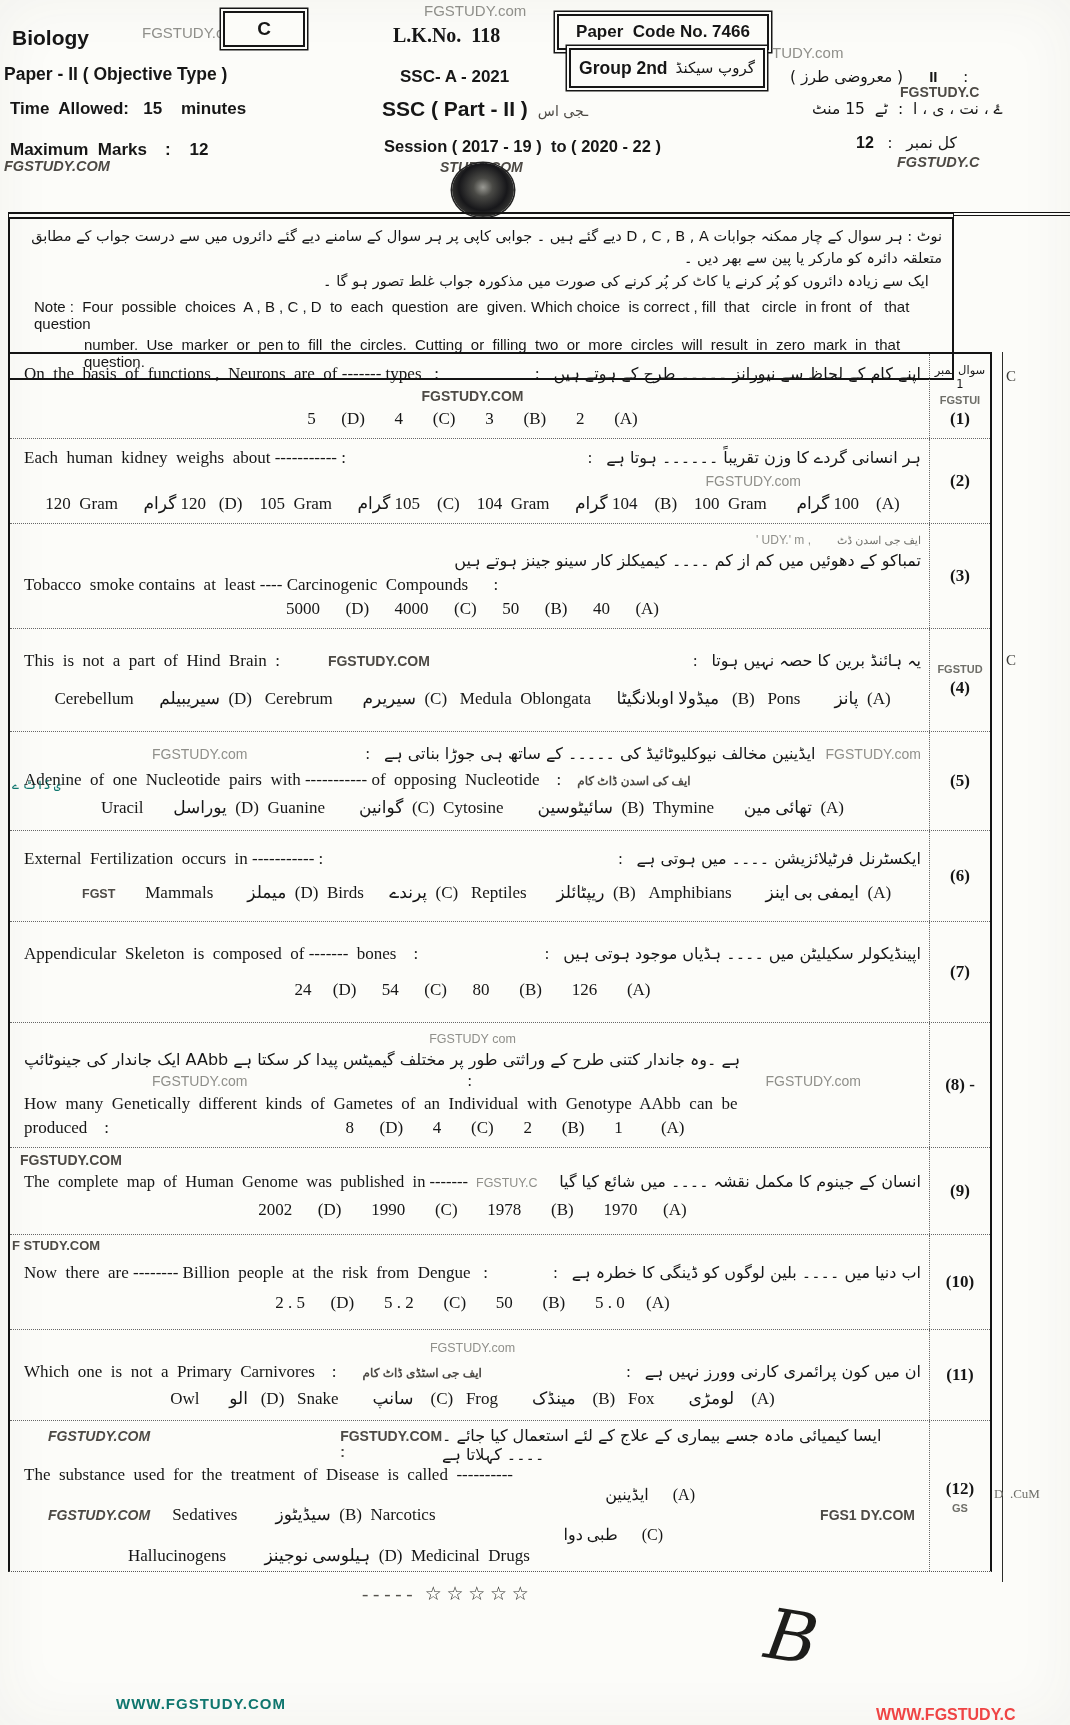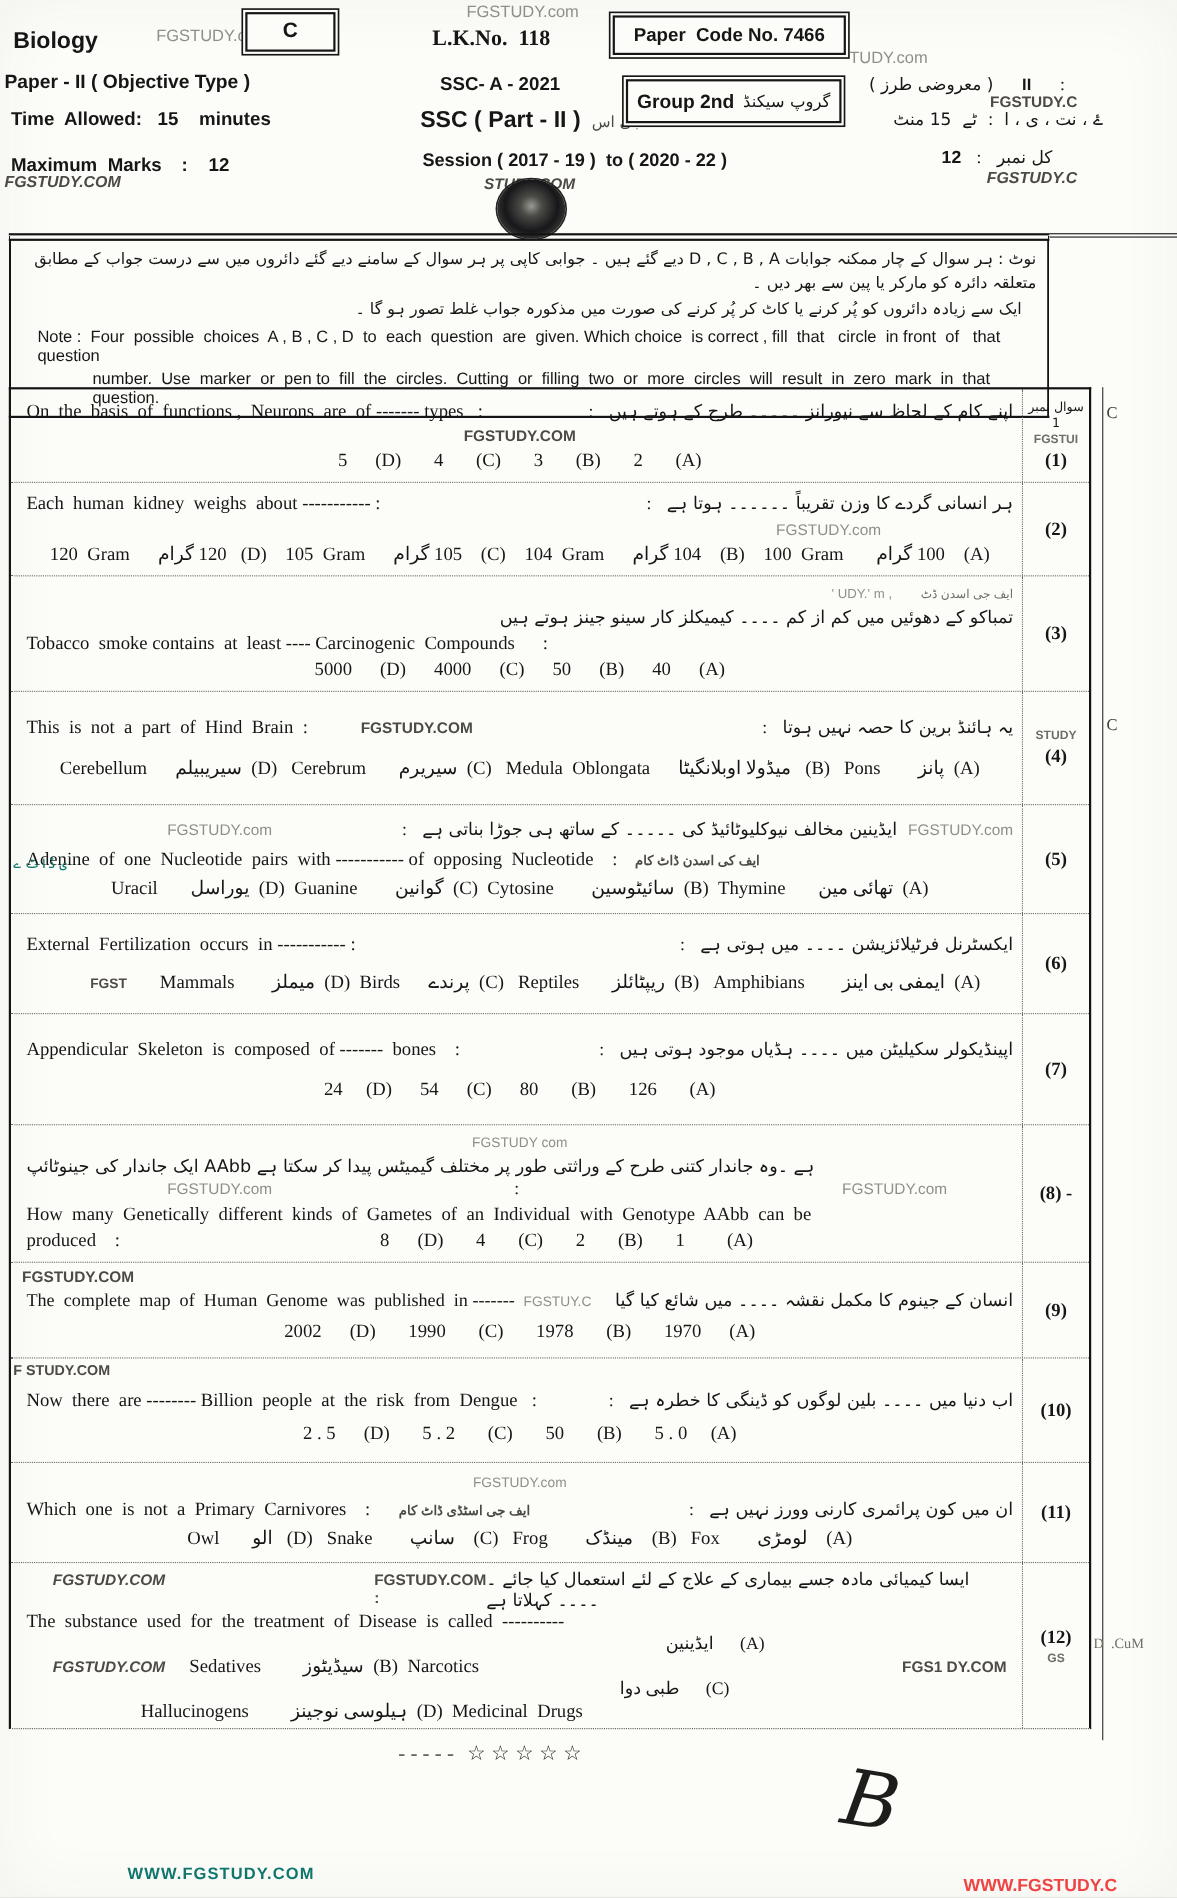--- a/index.html
+++ b/index.html
@@ -75,21 +75,21 @@
     <span class="t ur" style="font-size:14px;color:#4d4a45">ـجی اس</span>
   </div>
   <span class="abs t sans b" style="left:384px;top:137px;font-size:16.5px">Session ( 2017 - 19 )  to ( 2020 - 22 )</span>
   <span class="abs wm wmd wml" style="left:440px;top:159px;font-size:14px">STUDY.COM</span>
   <div class="logo"></div>
 
   <div class="dbox" style="left:557px;top:14px;width:208px;height:32px">
     <span class="t sans b" style="font-size:17px">Paper  Code No. 7466</span>
   </div>
   <span class="abs wm" style="left:772px;top:44px;font-size:15px">TUDY.com</span>
-  <div class="dbox" style="left:569px;top:72px;width:192px;height:36px">
+  <div class="dbox" style="left:569px;top:48px;width:192px;height:36px">
     <span class="t sans b" style="font-size:17.5px">Group 2nd</span>
     <span class="t ur" style="font-size:15px">گروپ سیکنڈ</span>
   </div>
   <div class="abs l" style="left:790px;top:68px;width:178px;justify-content:space-between">
     <span class="t ur">( معروضی طرز )</span>
     <span class="t sans b" style="font-size:15px">II</span>
     <span class="t">:</span>
   </div>
   <span class="abs wm wmd" style="left:900px;top:84px;font-size:14px">FGSTUDY.C</span>
   <span class="abs t ur" style="left:812px;top:100px">ۓ ، نت ، ی ، ا  :  ٹے  15 منٹ</span>
@@ -177,21 +177,21 @@
           <span class="t en">This  is  not  a  part  of  Hind  Brain  :</span>
           <span class="wm wmd" style="margin-left:48px">FGSTUDY.COM</span>
           <span class="t" style="margin-left:auto;margin-right:14px">:</span>
           <span class="t ur urq">یہ ہائنڈ برین کا حصہ نہیں ہوتا</span>
         </div>
         <div class="l center">
             <span class="t opts">Cerebellum      سیریبیلم  (D)   Cerebrum       سیریرم  (C)   Medula  Oblongata      میڈولا اوبلانگیٹا   (B)   Pons        پانز  (A)</span>
           </div>
       </div>
       <div class="qnum">
-        <span class="numwm">STUDY</span>
+        <span class="numwm">FGSTUD</span>
         <span class="num">(4)</span>
       </div>
     </div>
 
     <div class="qrow" style="min-height:98px">
       <div class="qmain">
         <span class="abs wm ur" style="left:2px;top:46px;font-size:12px;color:#0f766e">ی ڈاٹ ے</span>
         <div class="l">
           <span class="wm" style="margin-left:128px">FGSTUDY.com</span>
           <span class="t" style="margin-left:auto;margin-right:14px">:</span>

